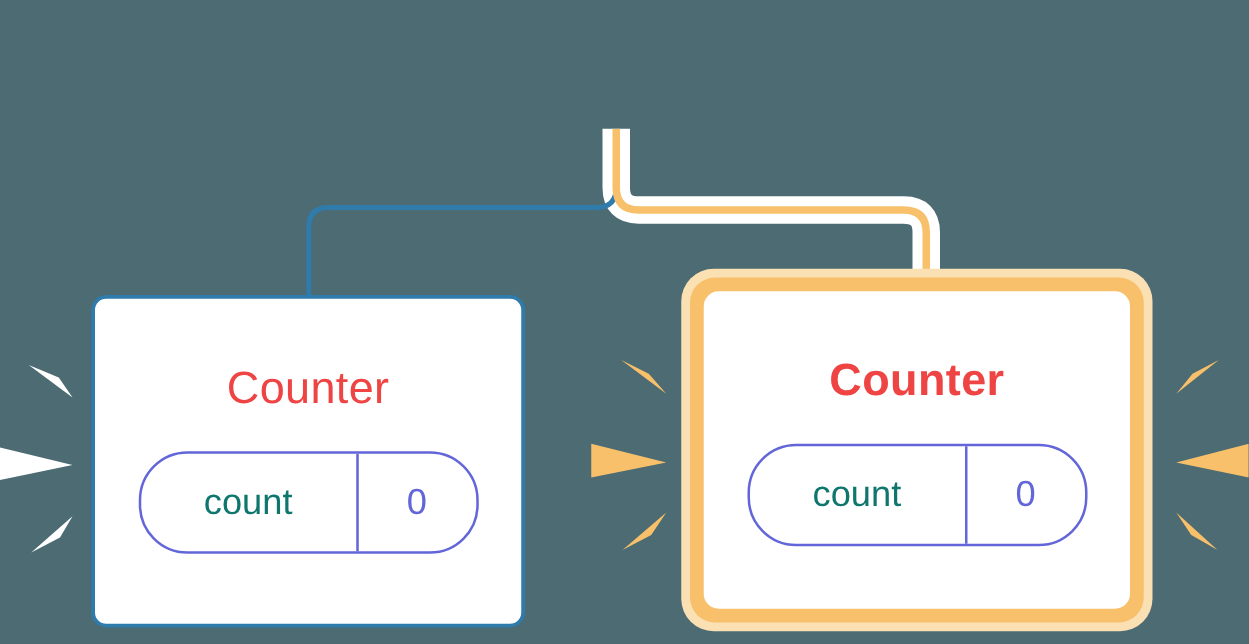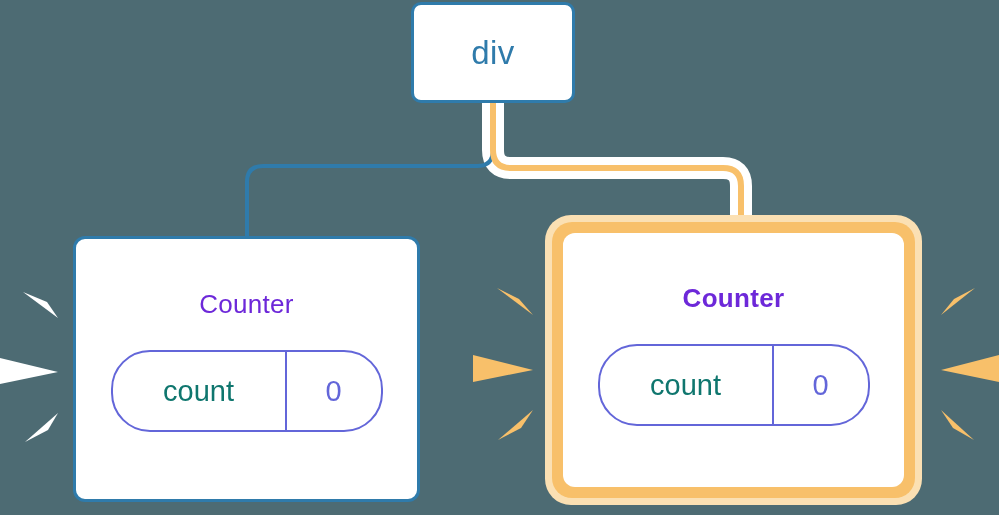--- a/index.html
+++ b/index.html
@@ -88,22 +88,22 @@
     position: relative;
     left: 0;
     top: 0;
     width: 100%;
     height: 100%;
     border-radius: 12px;
     border: none;
   }
 
   .counter-title {
-    color: #6d28d9;
-    font-size: 26px;
+    color: #ef4444;
+    font-size: 36px;
     margin-top: 50px;
     letter-spacing: 0.3px;
   }
   .counter-title.regular { font-weight: 400; }
   .counter-title.bold { font-weight: 700; }
 
   
   .pill {
     margin-top: 30px;
     height: 78px;
@@ -166,23 +166,20 @@
 
     <g>
       <polygon points="975,288 941,315 954,299" fill="#f8c06a"></polygon>
       <polygon points="999,355 941,370 999,382" fill="#f8c06a"></polygon>
       <polygon points="974,440 941,410 953,428" fill="#f8c06a"></polygon>
     </g>
   </svg>
 
   <div class="layer" id="nodes">
 
-    <div class="node node-div">
-      <span class="node-title">div</span>
-    </div>
 
     <div class="node node-counter-left">
       <span class="counter-title regular">Counter</span>
       <div class="pill">
         <span class="pill-left pill-left-wide">count</span>
         <span class="pill-divider"></span>
         <span class="pill-right pill-right-wide">0</span>
       </div>
     </div>
 

